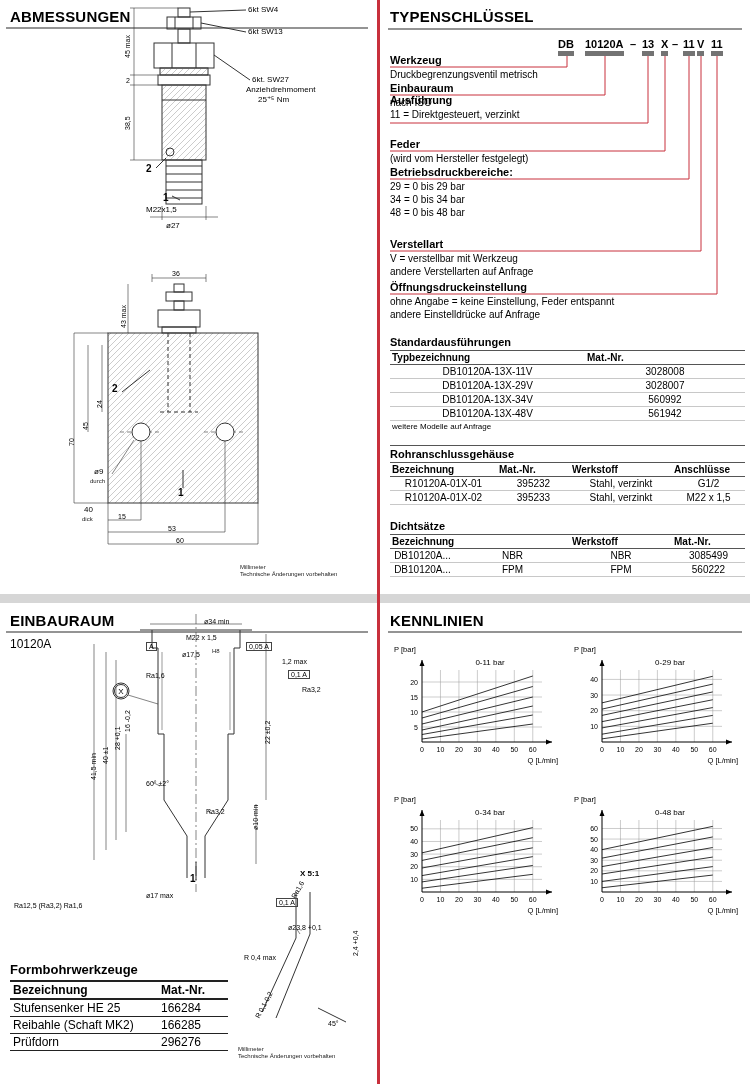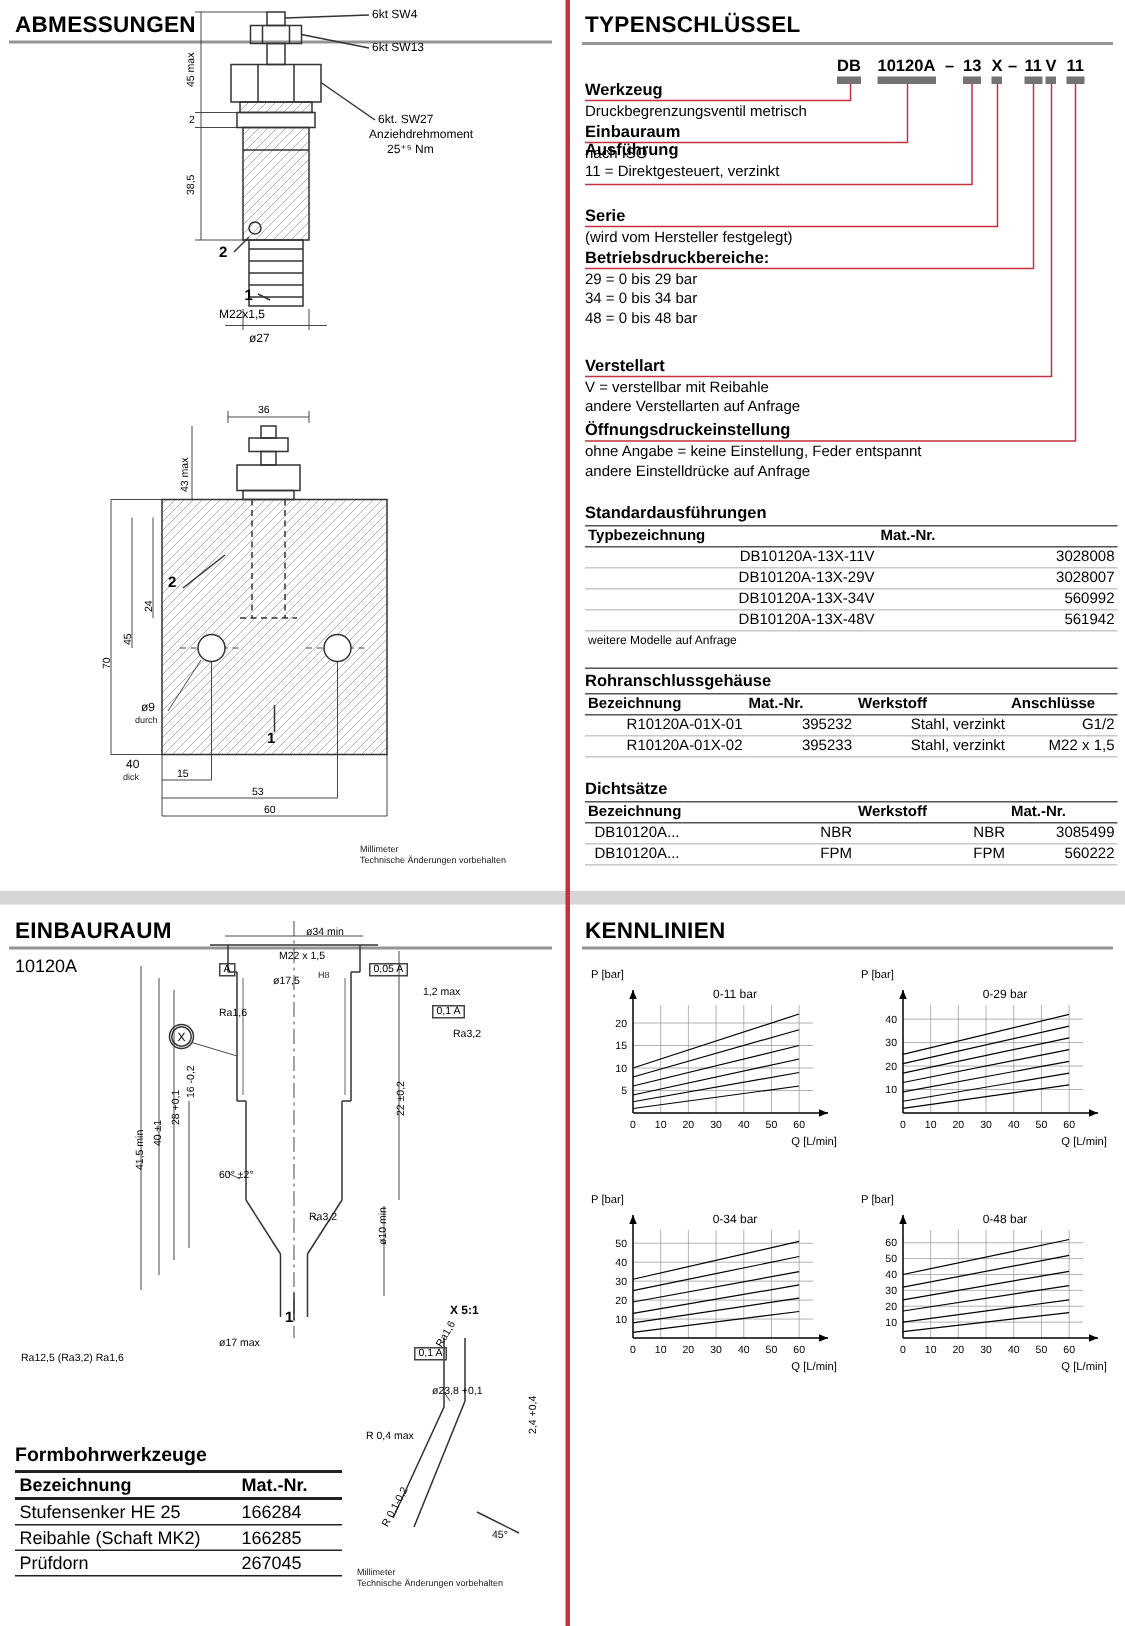--- a/index.html
+++ b/index.html
@@ -22,21 +22,21 @@
   .abs{position:absolute;left:0;top:0}
   
   .code-tok{position:absolute;top:38px;font-size:11px;font-weight:bold;white-space:nowrap}
   .code-tok.u{border-bottom:5px solid #737373;padding-bottom:1px}
   .group{position:absolute;left:10px;width:352px}
   .g-label{font-size:11px;font-weight:bold;height:14px}
   .g-line{font-size:10px;line-height:13px;height:13px}
   .tbl-title{position:absolute;font-size:11px;font-weight:bold}
   table.tbl{position:absolute;border-collapse:collapse;table-layout:fixed}
   .tbl th{font-size:10px;font-weight:bold;text-align:left;border-top:1px solid #555;border-bottom:1px solid #555;padding:1px 2px;height:13px;overflow:hidden}
-  .tbl td{font-size:10px;text-align:right;border-bottom:1px solid #c8c8c8;padding:1px 2px;height:12px;overflow:hidden}
+  .tbl td{font-size:10px;text-align:center;border-bottom:1px solid #c8c8c8;padding:1px 2px;height:12px;overflow:hidden}
   .tbl-note{position:absolute;font-size:8px;padding:1px 2px 14px;border-bottom:1px solid #555}
   
   .tools-title{position:absolute;font-size:13px;font-weight:bold}
   table.tools{position:absolute;border-collapse:collapse;table-layout:fixed}
   .tools th{font-size:12px;font-weight:bold;text-align:left;border-top:2px solid #222;border-bottom:2px solid #222;padding:1px 3px;height:16px}
   .tools td{font-size:12px;text-align:left;border-bottom:1px solid #222;padding:1px 3px;height:15px}
   .chart{position:absolute}
   .chart text{font-family:"Liberation Sans","DejaVu Sans",sans-serif;fill:#000}
 </style>
 </head>
@@ -192,32 +192,32 @@
     </div>
     <div class="group" style="top:82px">
       <div class="g-label">Einbauraum</div>
       <div class="g-line">nach ISO</div>
     </div>
     <div class="group" style="top:94px">
       <div class="g-label">Ausführung</div>
       <div class="g-line">11 = Direktgesteuert, verzinkt</div>
     </div>
     <div class="group" style="top:138px">
-      <div class="g-label">Serie</div>
+      <div class="g-label">Feder</div>
       <div class="g-line">(wird vom Hersteller festgelegt)</div>
     </div>
     <div class="group" style="top:166px">
       <div class="g-label">Betriebsdruckbereiche:</div>
       <div class="g-line">29 = 0 bis 29 bar</div>
       <div class="g-line">34 = 0 bis 34 bar</div>
       <div class="g-line">48 = 0 bis 48 bar</div>
     </div>
     <div class="group" style="top:238px">
       <div class="g-label">Verstellart</div>
-      <div class="g-line">V = verstellbar mit Reibahle</div>
+      <div class="g-line">V = verstellbar mit Werkzeug</div>
       <div class="g-line">andere Verstellarten auf Anfrage</div>
     </div>
     <div class="group" style="top:281px">
       <div class="g-label">Öffnungsdruckeinstellung</div>
       <div class="g-line">ohne Angabe = keine Einstellung, Feder entspannt</div>
       <div class="g-line">andere Einstelldrücke auf Anfrage</div>
     </div>
 
     <div class="tbl-title" style="left:10px;top:336px">Standardausführungen</div>
     <table class="tbl" style="left:10px;top:350px;width:355px">
@@ -410,21 +410,21 @@
         <tr>
             <td>Stufensenker HE 25</td>
             <td>166284</td>
           </tr>
         <tr>
             <td>Reibahle (Schaft MK2)</td>
             <td>166285</td>
           </tr>
         <tr>
             <td>Prüfdorn</td>
-            <td>267045</td>
+            <td>296276</td>
           </tr>
       </tbody>
     </table>
 
     <span class="lbl tiny" style="left:238px;top:442px">Millimeter</span>
     <span class="lbl tiny" style="left:238px;top:449px">Technische Änderungen vorbehalten</span>
   </section>
 
   <section class="quad" style="left:380px;top:604px;width:370px;height:480px">
     <h1 class="h1" style="left:10px;top:8px">KENNLINIEN</h1>

